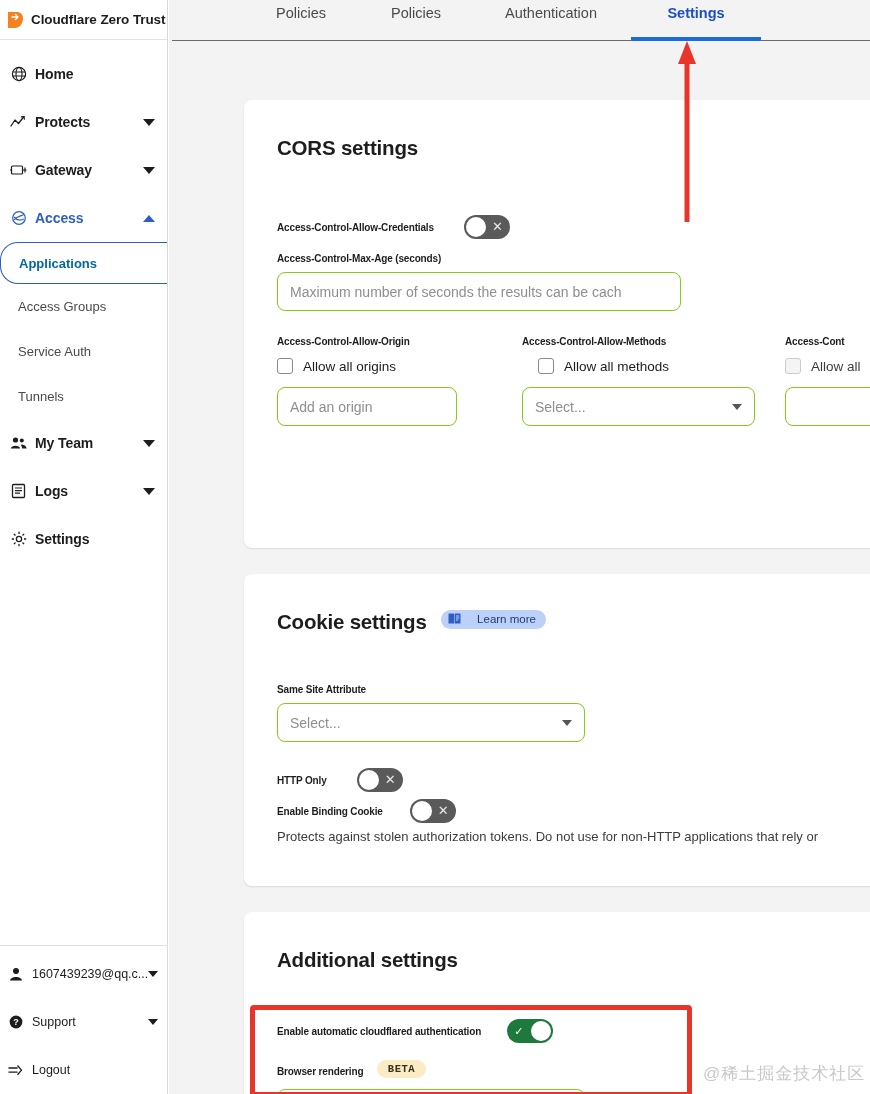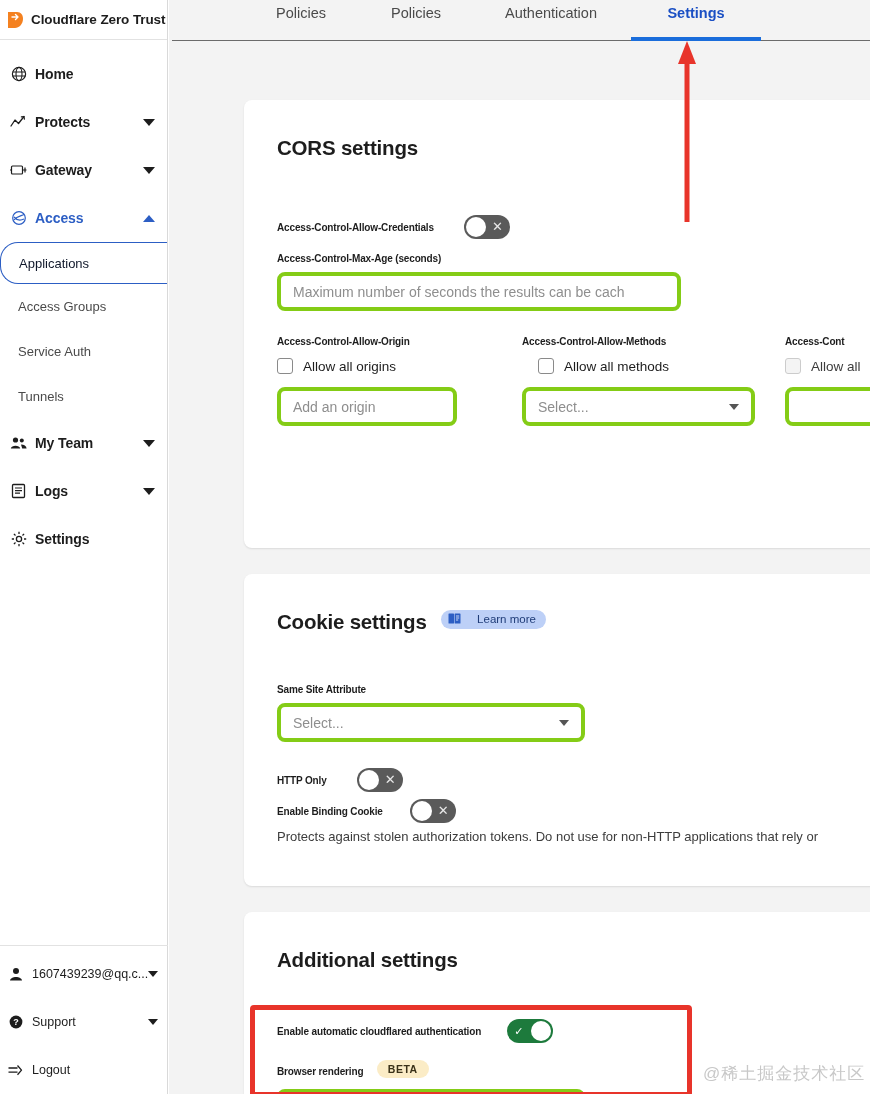--- a/index.html
+++ b/index.html
@@ -54,21 +54,21 @@
   .caret.up {
     border-top: none; border-bottom: 7px solid #2c5ec4;
   }
 
   .subitem {
     display:flex; align-items:center;
     height: 45px; padding-left: 18px;
     font-size: 13px; color: #4a4a4a;
   }
   .subitem.sel {
-    color: #0f172a; font-weight: 400;
+    color: #0369a1; font-weight: 700;
     border: 1px solid #2c5ec4;
     border-right: none;
     border-radius: 18px 0 0 18px;
     margin-left: 0px;
     background: #ffffff;
     height: 42px;
   }
 
   #sidebar-bottom {
     position: absolute; left: 0; bottom: 0; width: 168px;
@@ -143,21 +143,21 @@
     background: #bdd0f7; color: #1f3c78;
     border-radius: 11px; padding: 3px 10px 3px 7px;
     font-size: 11.5px; margin-left: 10px; vertical-align: middle;
     position: relative; top: -3px;
   }
   .beta-badge {
     display: inline-flex; align-items: center;
     background: #fbecc6; color: #3a3118;
     border-radius: 10px; padding: 3px 11px;
     font-size: 10.5px; font-weight: 700; letter-spacing: 0.5px;
-    margin-left: 9px; vertical-align: middle; position: relative; top: -2px;
+    margin-left: 9px; vertical-align: middle; position: relative; top: -2px; font-family: Liberation Mono, monospace;
   }
 
   .fieldlabel {
     font-size: 10px; font-weight: 700; color: #1d1d1d;
     letter-spacing: -0.15px; white-space: nowrap;
   }
   .helptext {
     font-size: 13px; color: #3c3c3c; white-space: nowrap;
   }
 
@@ -173,21 +173,21 @@
   }
   .toggle .mark {
     position: absolute; right: 7px; top: 3px;
     font-size: 13px; color: #e8e8e8; line-height: 18px;
   }
   .toggle.on { background: #1d7a3c; }
   .toggle.on .knob { left: auto; right: 2px; }
   .toggle.on .mark { right: auto; left: 7px; color: #ffffff; font-size: 11px; }
 
   .inputbox {
-    border: 4px solid #84cc16; border-radius: 8px;
+    border: 1px solid #84cc16; border-radius: 8px;
     background: #ffffff; height: 39px;
     display: flex; align-items: center;
     padding: 0 12px; font-size: 14px; color: #8e8e8e;
     overflow: hidden; white-space: nowrap;
   }
   .selectbox { justify-content: space-between; }
   .selectbox .val { color: #8e8e8e; }
   .dd-arrow {
     width: 0; height: 0; flex: 0 0 auto;
     border-left: 5px solid transparent; border-right: 5px solid transparent;

